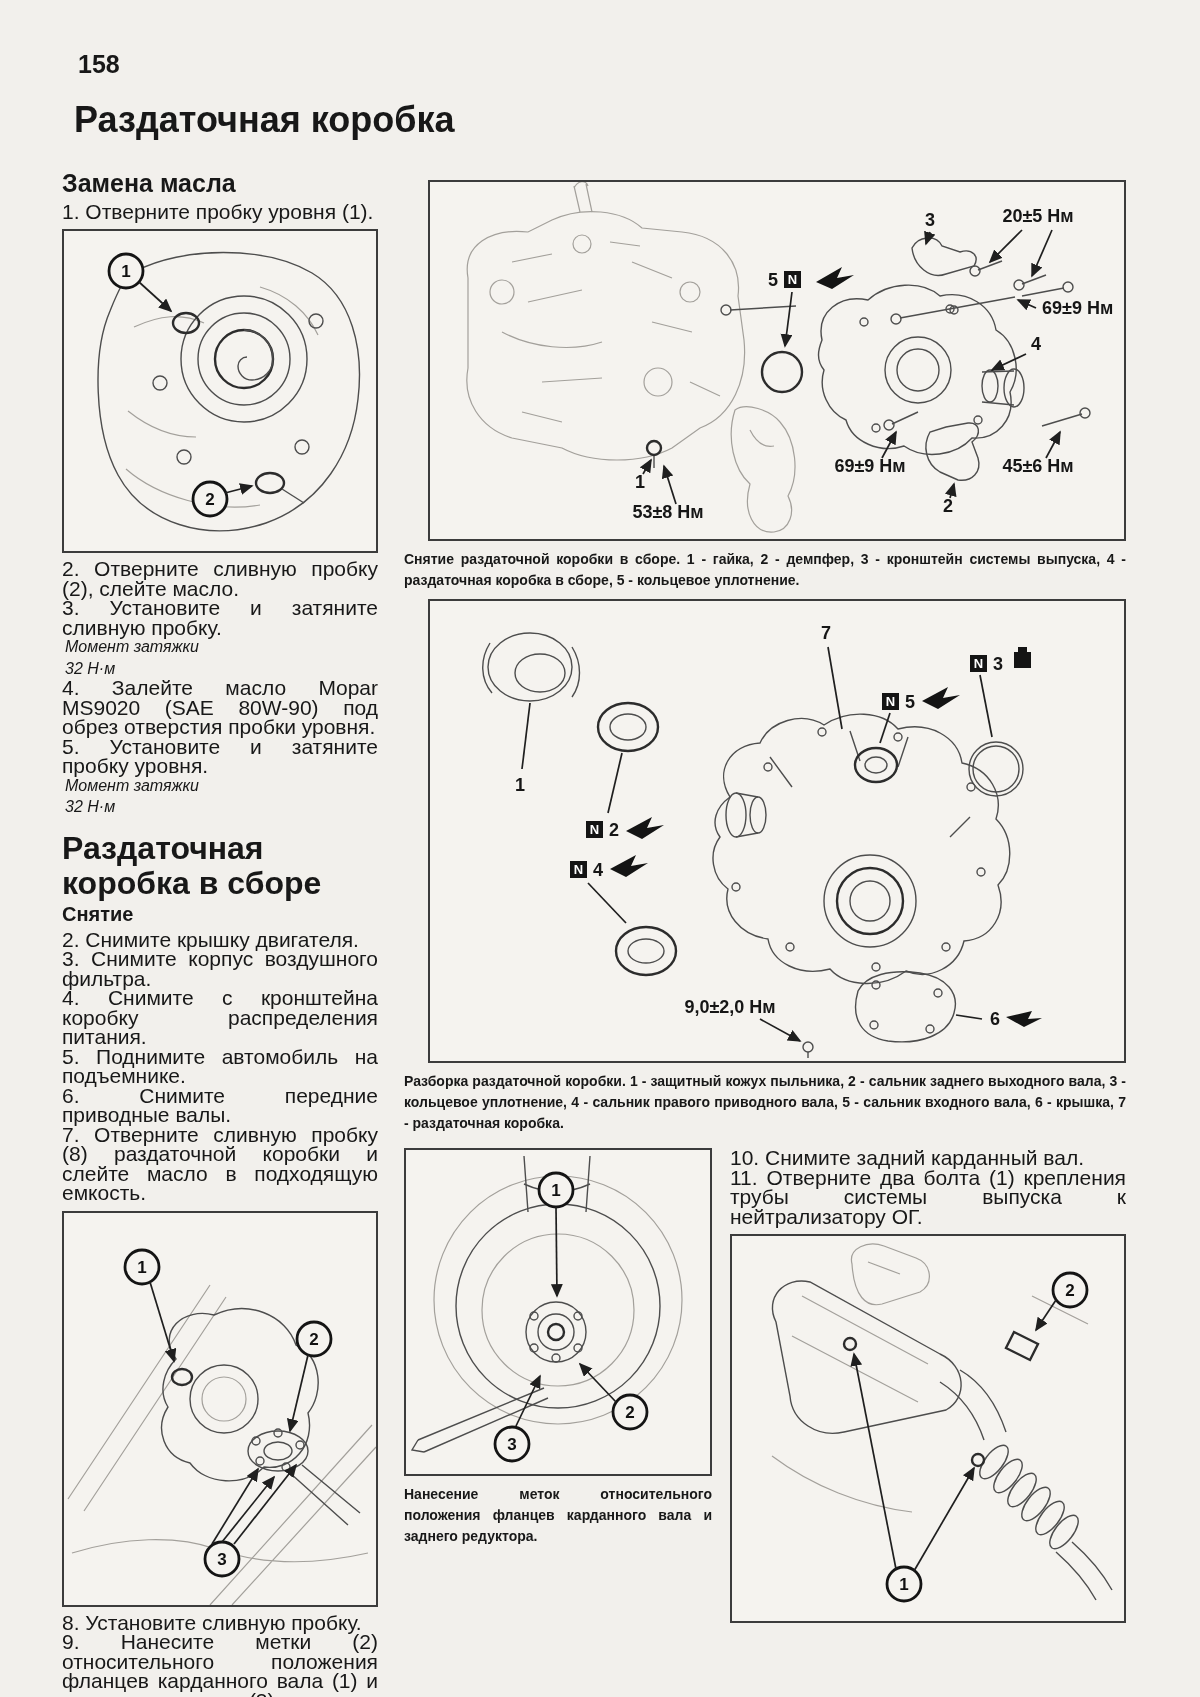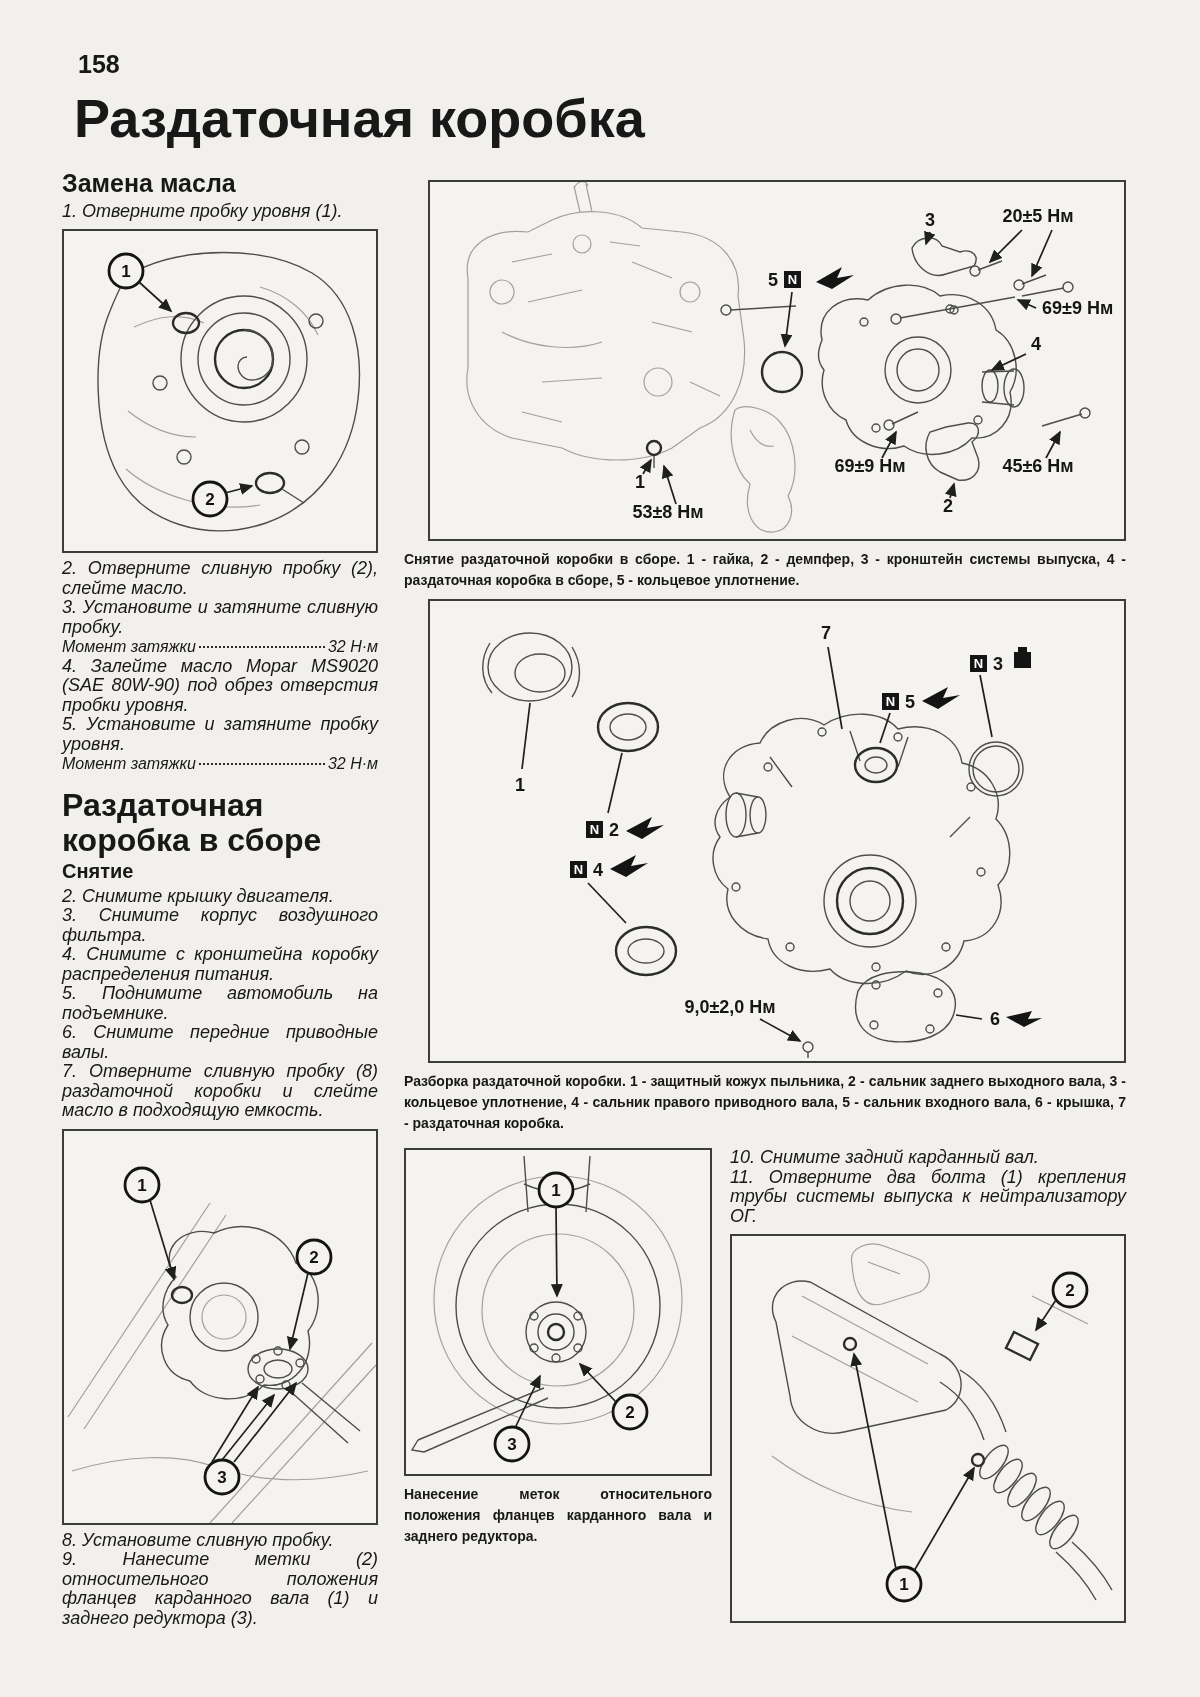--- a/index.html
+++ b/index.html
@@ -4,29 +4,29 @@
 <style>
   * { margin:0; padding:0; box-sizing:border-box; }
   html,body { background:#d8d5d0; }
   .page {
     position:relative; width:1200px; height:1697px;
     background:#f2f0ec; color:#181818;
     font-family:"Liberation Sans", sans-serif;
     margin:0 auto; overflow:hidden;
   }
   .pagenum { position:absolute; left:78px; top:50px; font-size:25px; font-weight:bold; }
-  .title   { position:absolute; left:74px; top:87px; font-size:54px; font-weight:bold; }
+  .title   { position:absolute; left:74px; top:99px; font-size:36px; font-weight:bold; }
   .col-left  { position:absolute; left:62px;  top:170px; width:316px; }
   .col-right { position:absolute; left:404px; top:172px; width:722px; }
   h2.sec  { font-size:25px; font-weight:bold; margin:0 0 4px; line-height:1.1; }
   h2.sec2 { font-size:32px; margin:14px 0 2px; }
   h3.sub  { font-size:20px; font-weight:bold; margin:2px 0 4px; }
-  p.step  { font-size:18px; line-height:19.5px; text-align:justify;font-style:italic; }
+  p.step  { font-size:21px; line-height:19.5px; text-align:justify; }
   .mt6 { margin-top:6px; }
-  .tq { display:flex; align-items:baseline; font-style:italic; font-size:16px; line-height:19.5px; }
+  .tq { display:flex; align-items:baseline; font-style:italic; font-size:16px; line-height:19.5px;flex-direction:column; }
   .tq .dots { flex:1; border-bottom:2px dotted #2b2b2b; margin:0 3px; transform:translateY(-4px); }
   .figbox { border:2px solid #3c3c3c; background:#f5f3ef; margin-top:8px; width:max-content; }
   .fig-indent { margin-left:24px; }
   .cap { font-size:14px; font-weight:bold; line-height:21px; text-align:justify; margin-top:8px; }
   .bottom-row { display:flex; gap:18px; margin-top:14px; align-items:flex-start; }
   .bcell-l { width:308px; flex:none; }
   .bcell-r { flex:1; }
   svg { display:block; }
   .s1 { fill:none; stroke:#4d4d4d; stroke-width:1.4; }
   .s2 { fill:none; stroke:#a3a09b; stroke-width:1.2; }

